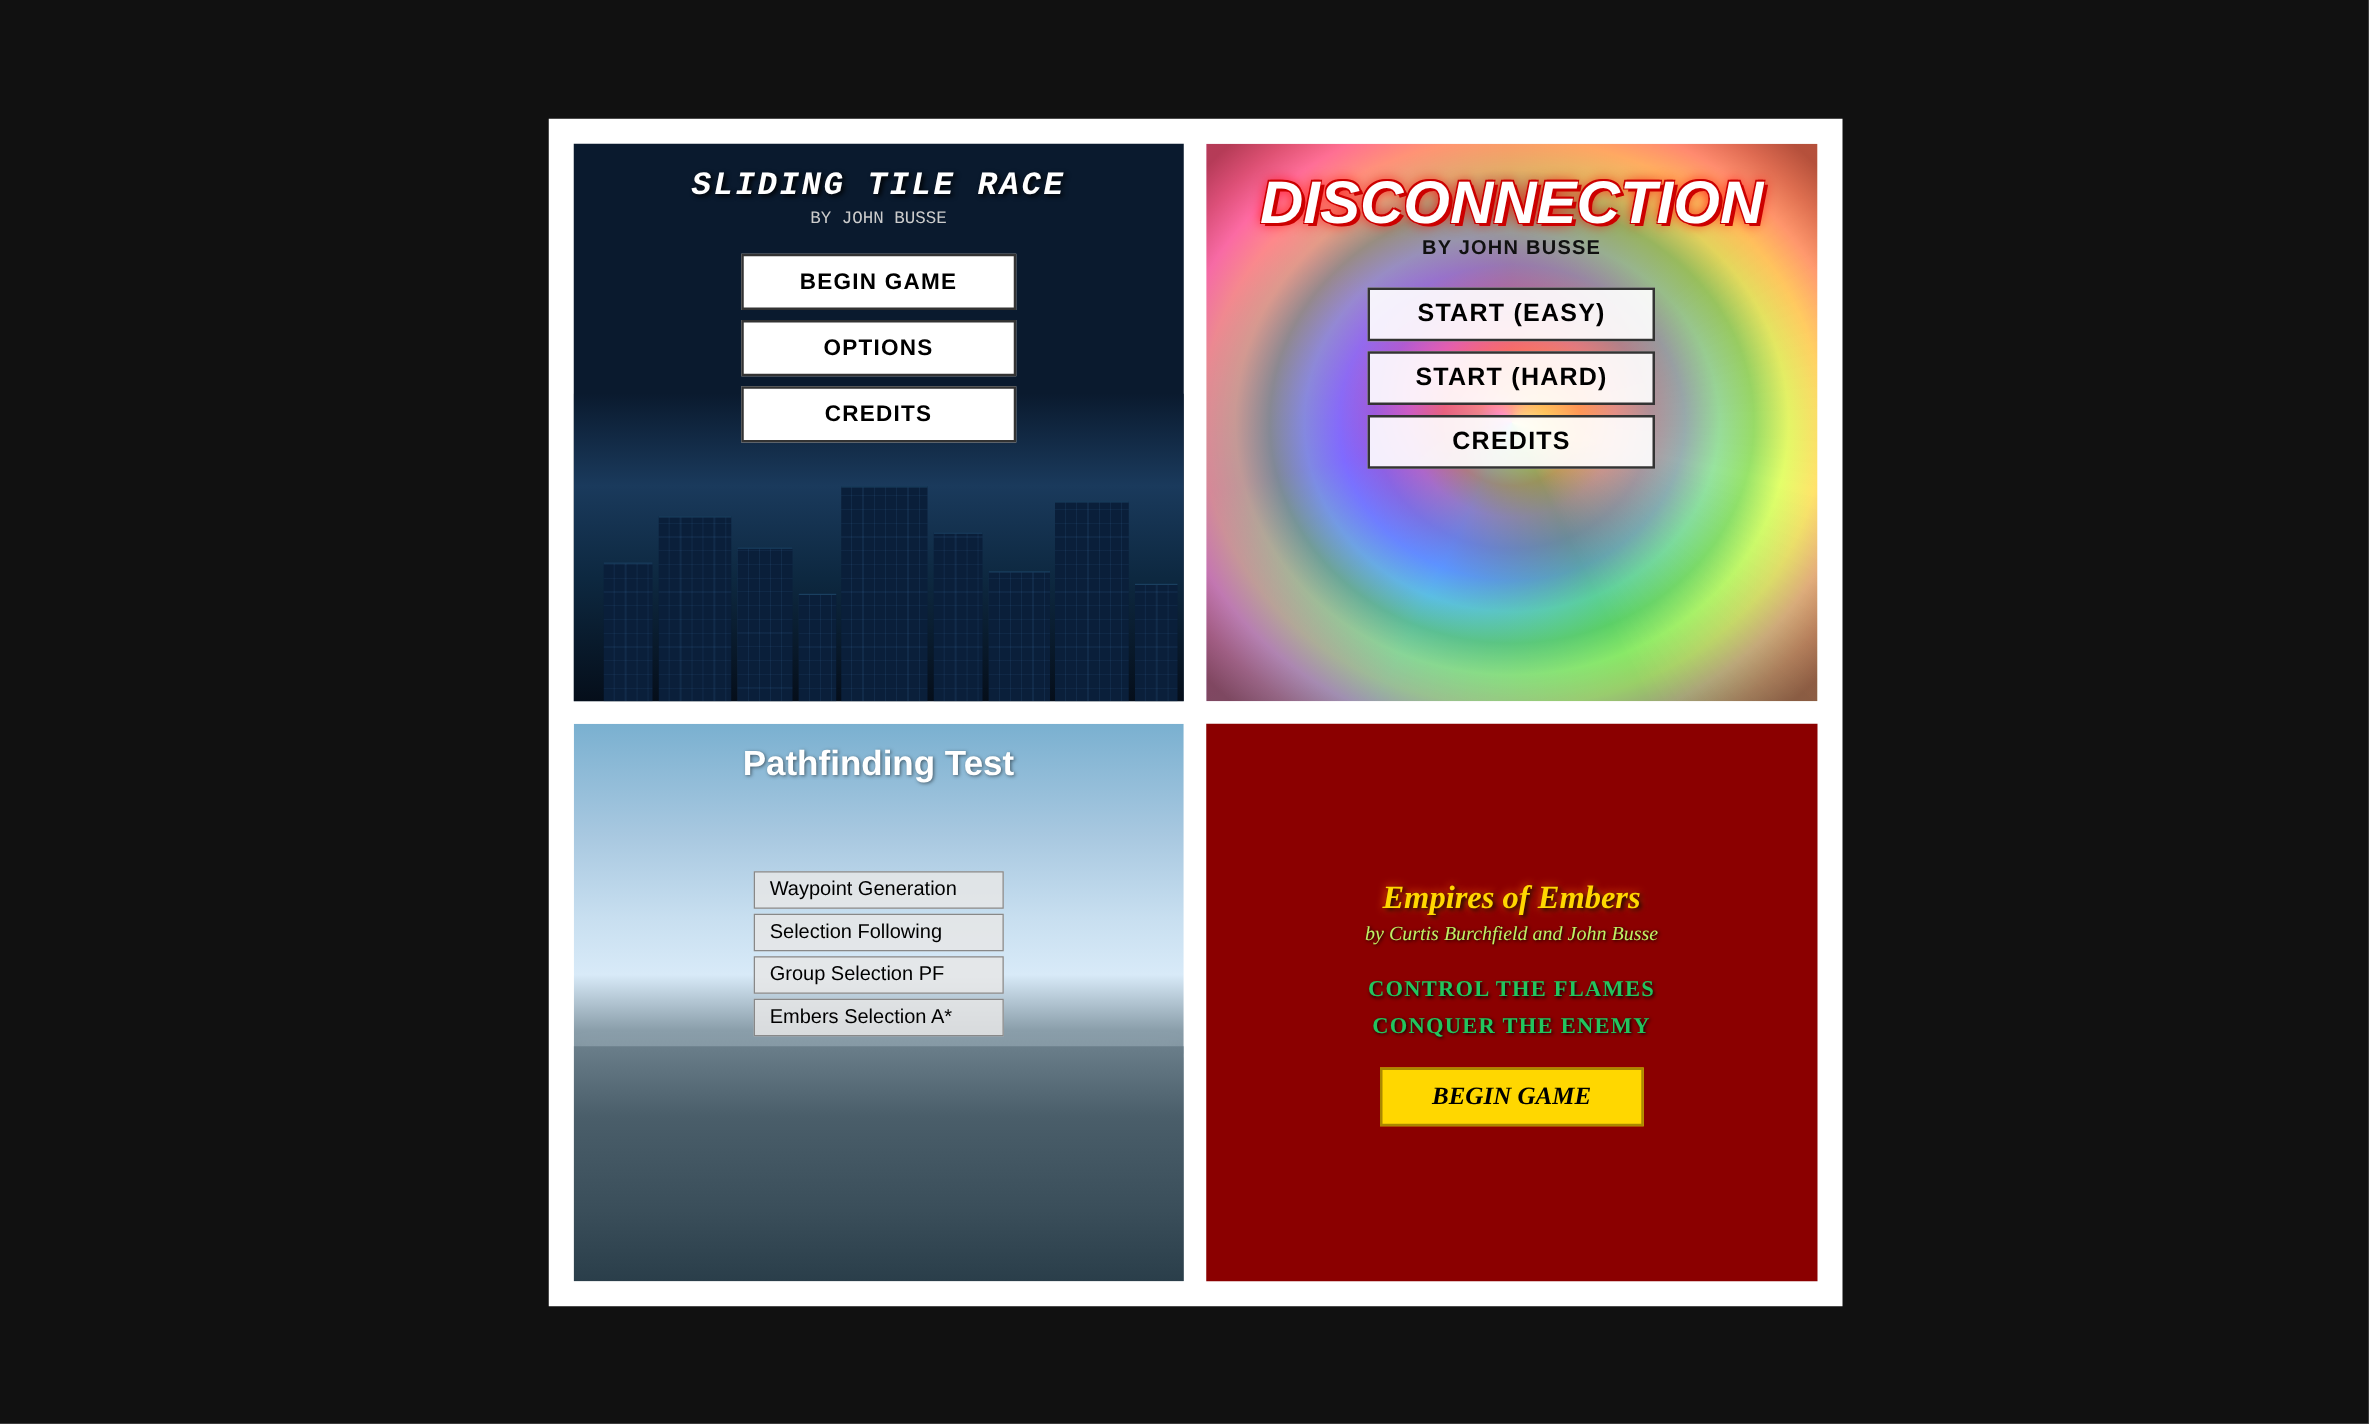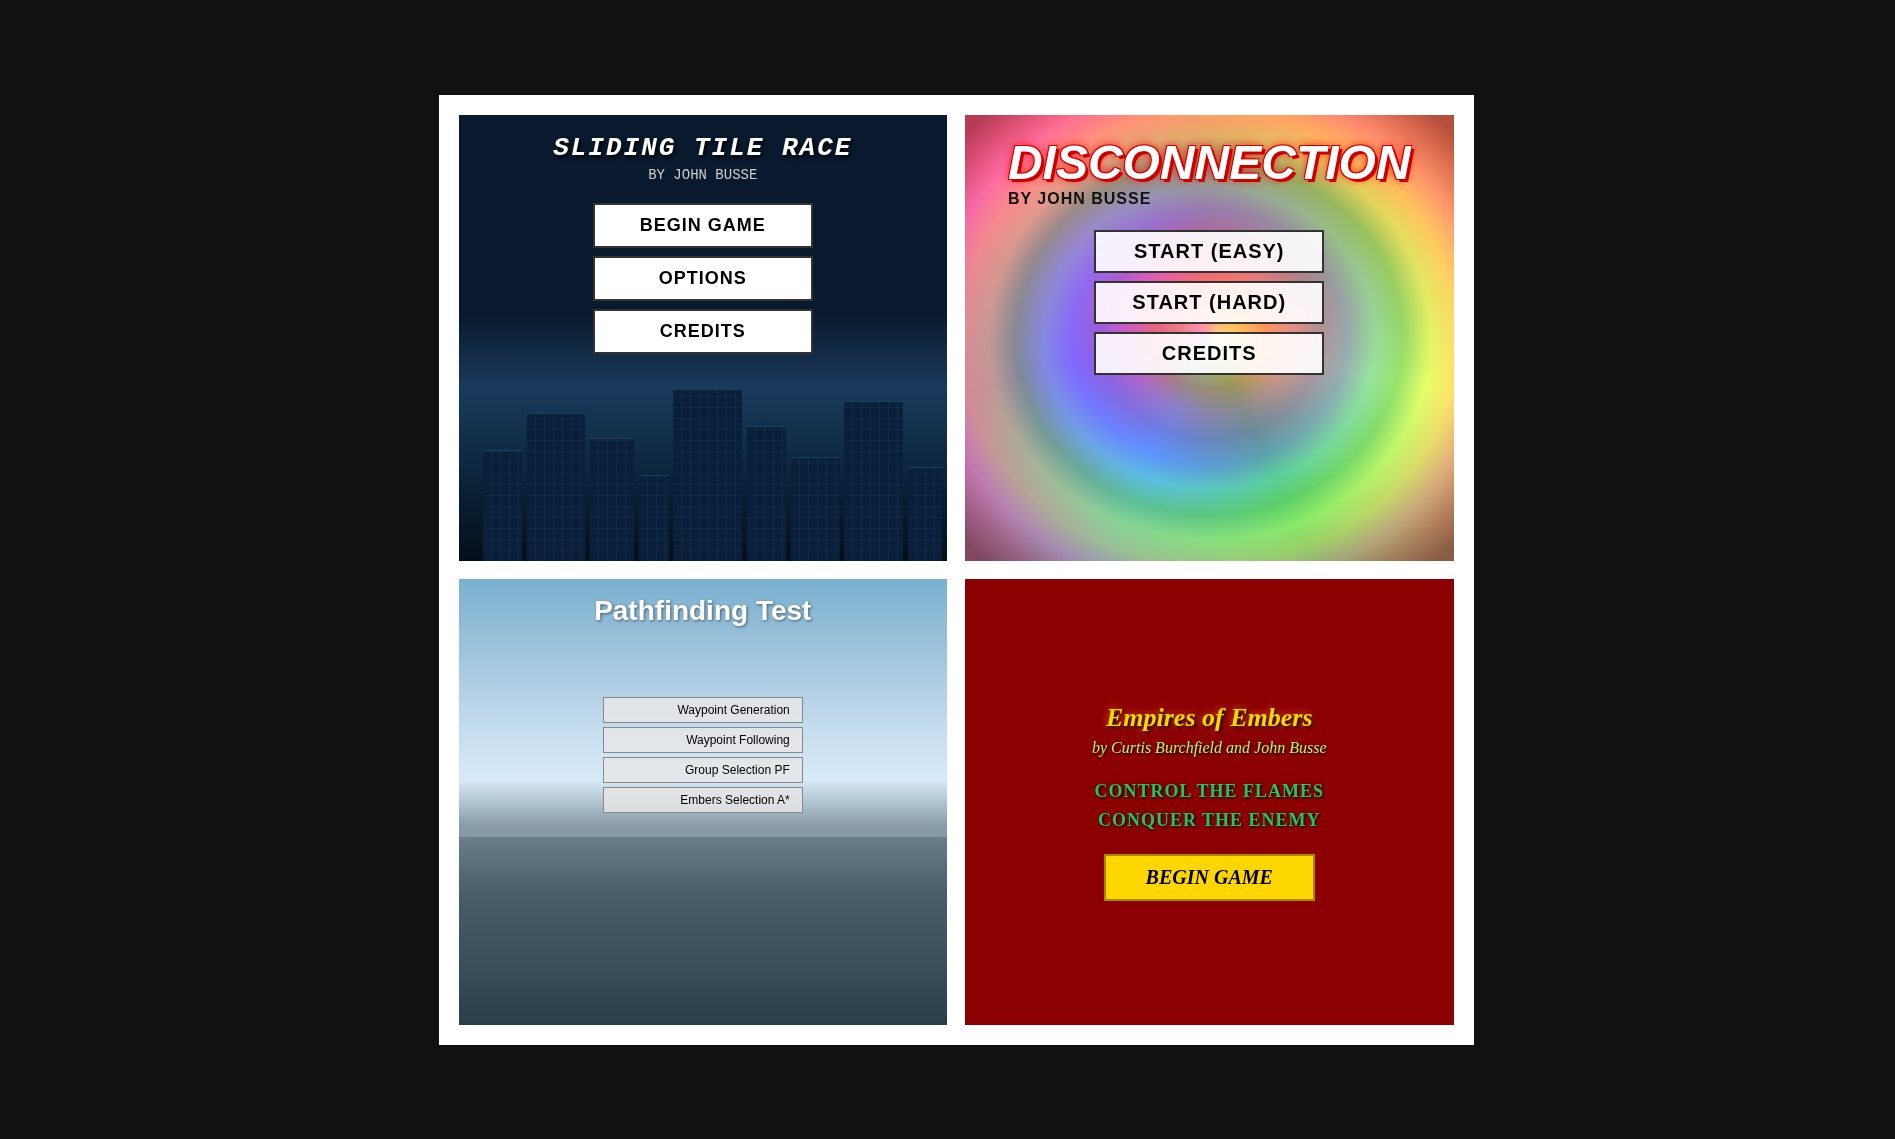--- a/index.html
+++ b/index.html
@@ -147,20 +147,21 @@
           rgba(0,150,255,0.4),
           rgba(150,0,255,0.4),
           rgba(255,0,200,0.4),
           rgba(255,50,50,0.4)
         );
       mix-blend-mode: multiply;
     }
     .game-disconnection .title-area {
       position: relative;
       z-index: 2;
+      text-align: center;
       padding: 20px 10px 10px;
     }
     .game-disconnection .game-title {
       font-family: Impact, 'Arial Black', sans-serif;
       font-size: 48px;
       font-weight: 900;
       color: #fff;
       text-shadow: 3px 3px 0 #cc0000, -1px -1px 0 #cc0000, 1px -1px 0 #cc0000, -1px 1px 0 #cc0000, 0 0 10px #ff0000;
       font-style: italic;
     }
@@ -250,23 +251,23 @@
       display: flex;
       flex-direction: column;
       gap: 4px;
       margin-top: 60px;
       width: 200px;
     }
     .game-pathfinding .menu-btn {
       background: rgba(230,230,230,0.85);
       border: 1px solid #888;
       padding: 5px 12px;
-      text-align: right;
+      text-align: left;
       font-family: Arial, sans-serif;
-      font-size: 12px;
+      font-size: 16px;
       cursor: pointer;
     }
 
     
     .game-embers {
       background: #8b0000;
       position: relative;
       display: flex;
       flex-direction: column;
       align-items: center;
@@ -366,21 +367,21 @@
 
   <div class="game-pathfinding">
     <div class="sky-bg"></div>
     <div class="horizon"></div>
     <div class="ground"></div>
     <div class="title-area">
       <div class="game-title">Pathfinding Test</div>
     </div>
     <div class="menu-buttons">
       <div class="menu-btn">Waypoint Generation</div>
-      <div class="menu-btn">Waypoint Following</div>
+      <div class="menu-btn">Selection Following</div>
       <div class="menu-btn">Group Selection PF</div>
       <div class="menu-btn">Embers Selection A*</div>
     </div>
   </div>
 
   <div class="game-embers">
     <div class="title-area">
       <div class="game-title">Empires of Embers</div>
       <div class="game-subtitle">by Curtis Burchfield and John Busse</div>
       <div class="tagline">

